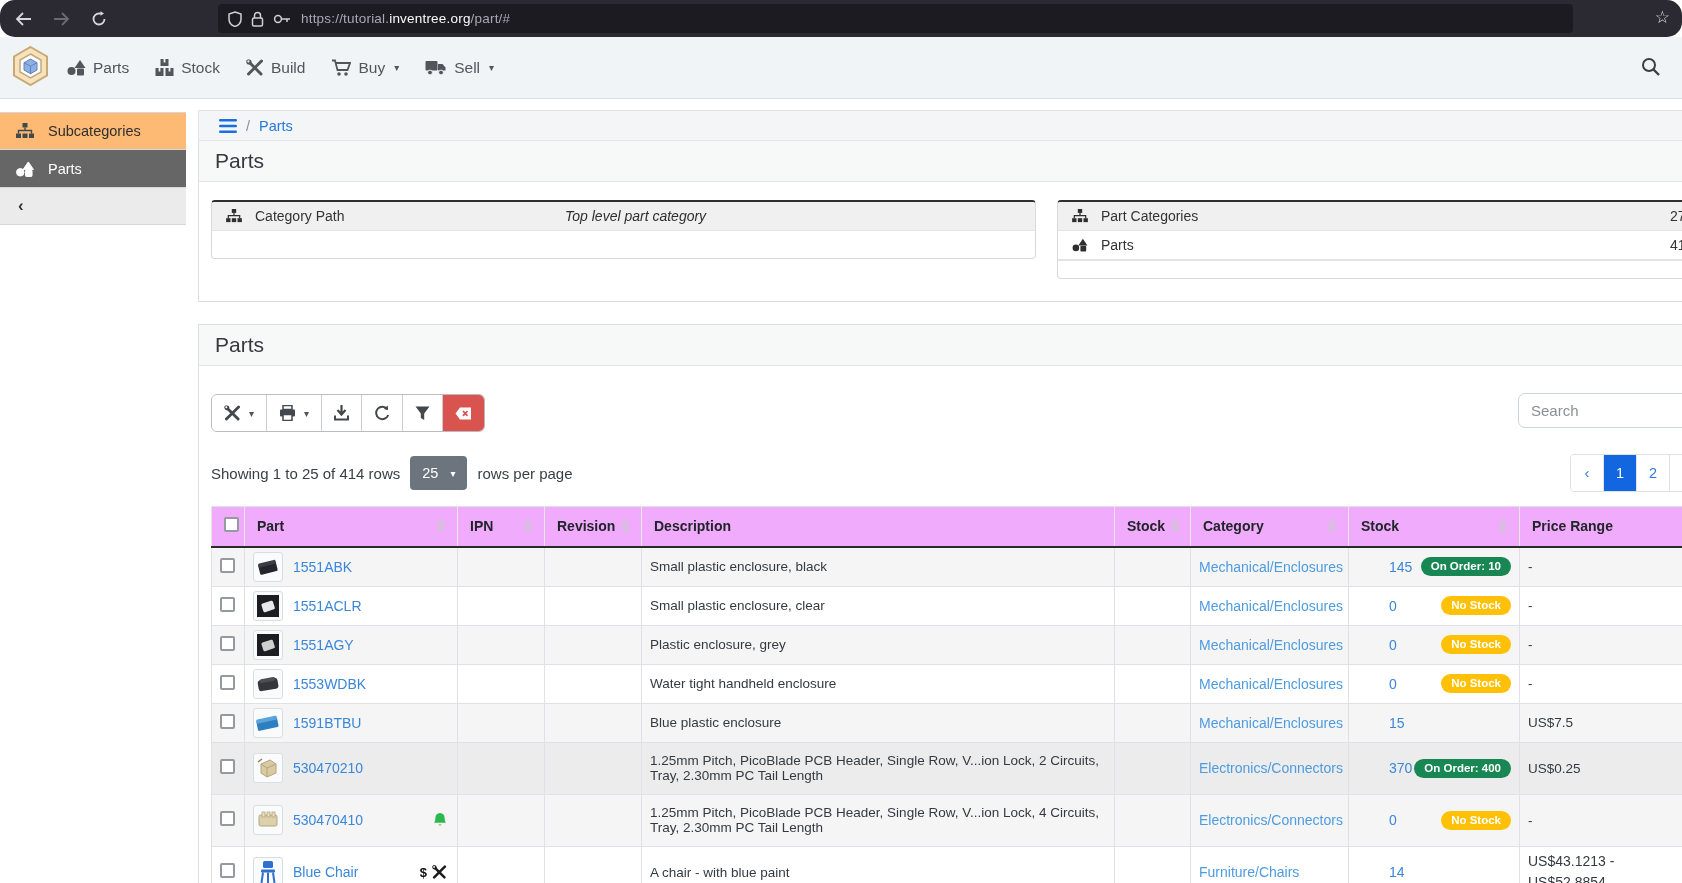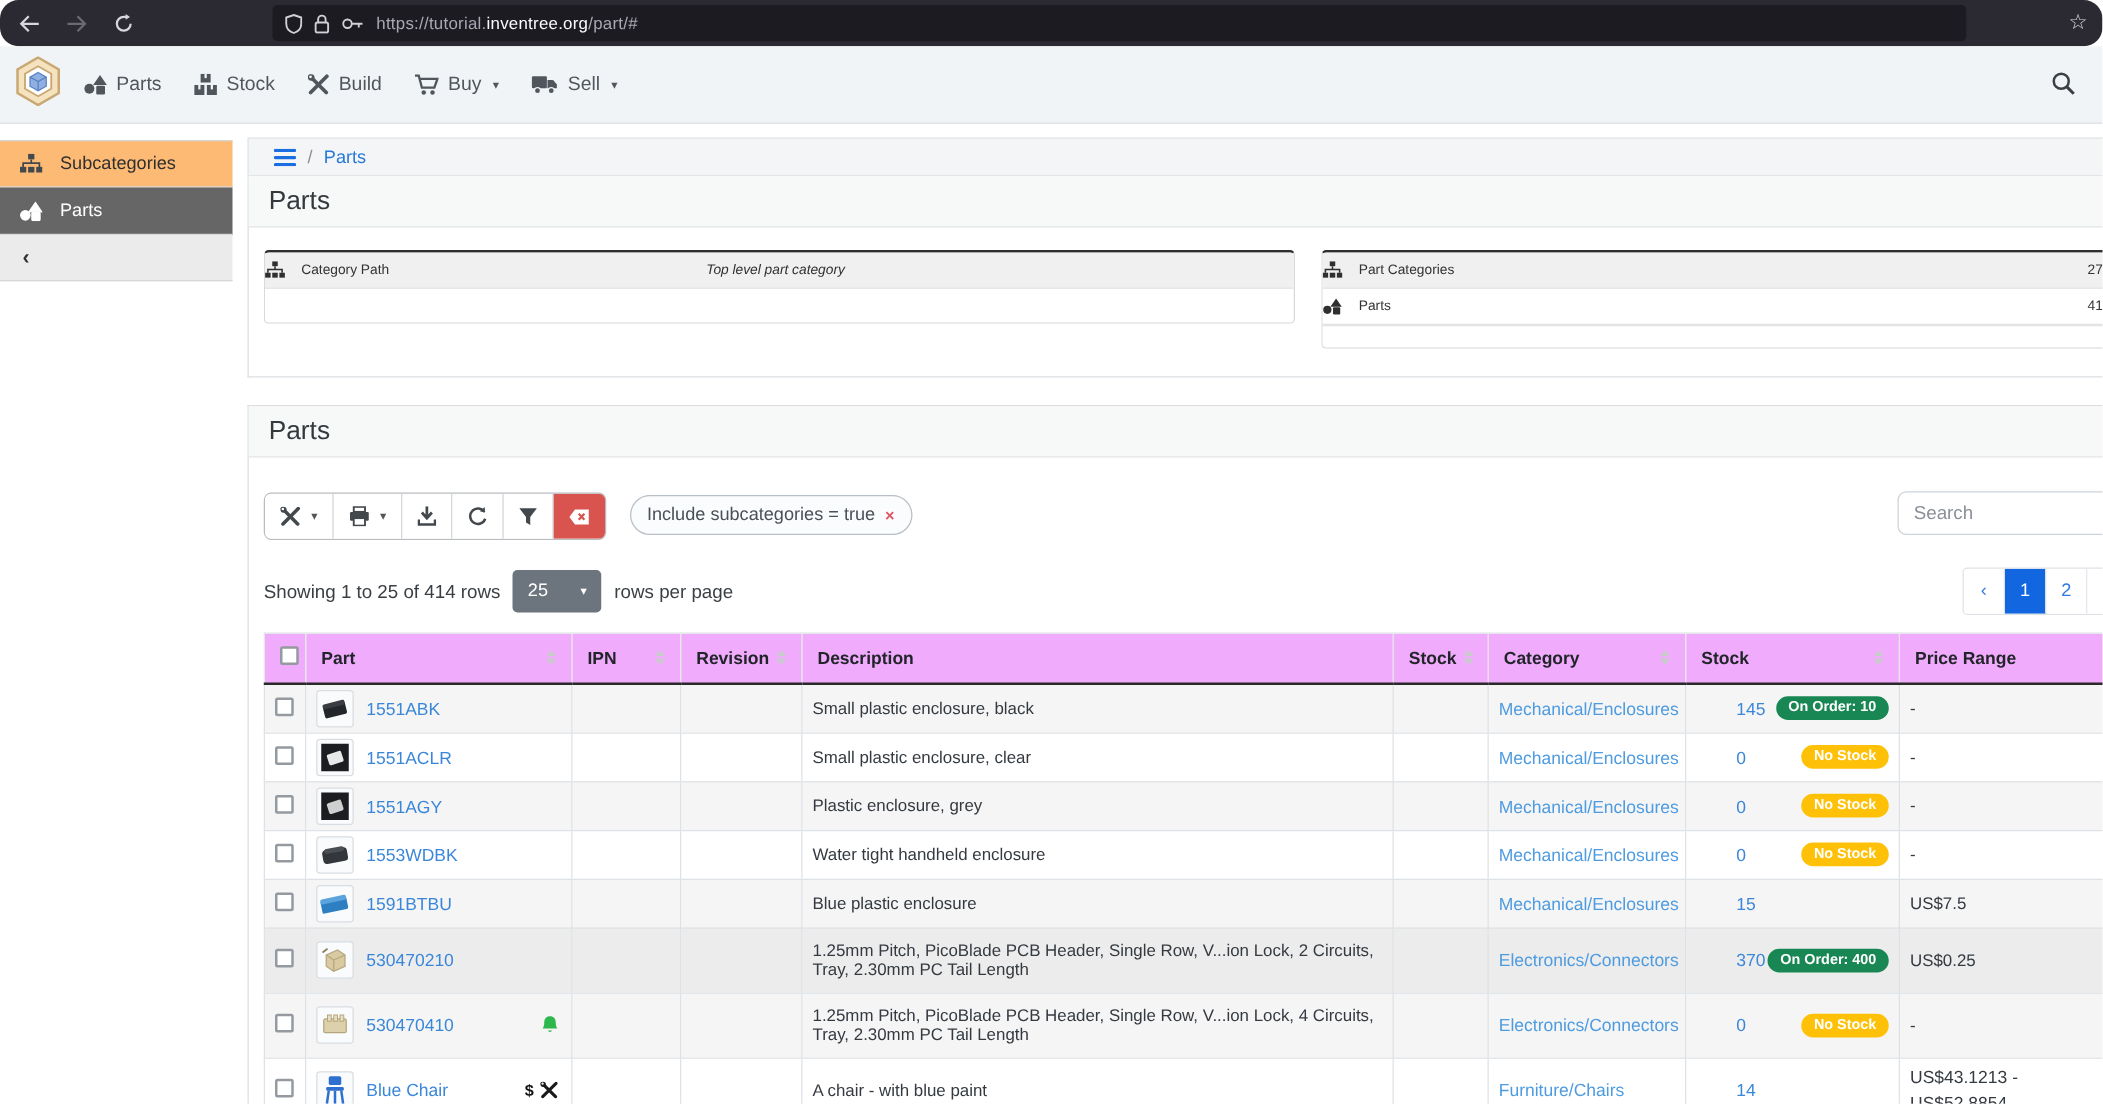--- a/index.html
+++ b/index.html
@@ -44,22 +44,22 @@
   .crumb-link { color:#2779d8; text-decoration:none; cursor:pointer; }
 
   .panel { border:1px solid #dcdfe2; border-top:none; background:#fff; }
   .panel-head { height:41px; background:#f7f8f8; border-bottom:1px solid #e3e5e7;
                 display:flex; align-items:center; padding-left:16px; font-size:21px; color:#34393d; }
   .panel1-body { height:119px; padding:18px 12px 0; position:relative; }
 
   .card { position:absolute; top:18px; border:1px solid #d9d9d9; border-top:2px solid #2f2f2f; border-radius:4px; overflow:hidden; background:#fff; }
   .card.left { left:12px;  width:825px; }
   .card.right { left:858px; width:740px; }
-  .card-row { height:29px; display:flex; align-items:center; gap:13px; 
-              border-bottom:1px solid #e3e3e3; font-size:11px; color:#333; position:relative; }
+  .card-row { height:29px; display:flex; align-items:center; gap:13px; padding-left:14px;
+              border-bottom:1px solid #e3e3e3; font-size:14px; color:#333; position:relative; }
   .card-row.gray { background:#f0f0f0; }
   .card-row:last-child { border-bottom:none; }
   .card-val-italic { position:absolute; left:353px; font-style:italic; color:#2f2f2f; }
   .card-val-num { position:absolute; left:612px; color:#333; }
   .card-empty { height:27px; }
   .card-foot { height:18px; border-top:1px solid #e3e3e3; }
 
   .panel2 { margin-top:22px; border:1px solid #dcdfe2; border-bottom:none; }
 
   .toolbar-row { position:relative; padding:28px 12px 0; height:66px; }
@@ -72,21 +72,21 @@
   .chip { display:inline-flex; align-items:center; gap:8px; height:32px; margin-left:14px; margin-top:2px;
           padding:0 13px; border:1px solid #b9bfc6; border-radius:16px; background:#fbfcfd;
           font-size:14.5px; color:#495057; vertical-align:top; }
   .chip .x { color:#e05563; font-weight:bold; cursor:pointer; font-size:13px; }
   .search-box { position:absolute; left:1319px; top:27px; width:205px; height:35px; border:1px solid #ced4da;
                 border-radius:7px; font-size:15px; color:#495057; padding:0 12px; background:#fff; }
   .search-box::placeholder { color:#8a9096; }
 
   .showing-row { position:relative; height:38px; margin-top:22px; padding-left:12px; display:flex; align-items:center; font-size:15px; color:#3a3f44; }
   .pgsize-btn { margin:0 10px; background:#6c757d; color:#fff; border:none; border-radius:4px;
-                height:34px; padding:0 12px; font-size:14.5px; display:inline-flex; align-items:center; gap:24px; cursor:pointer; }
+                height:34px; padding:0 12px; font-size:14.5px; display:inline-flex; align-items:center; gap:10px; cursor:pointer; }
   .pgsize-btn .caret { color:#fff; }
   .pagination { position:absolute; left:1371px; top:0; display:flex; border:1px solid #dee2e6; border-radius:4px; overflow:hidden; }
   .page-cell { min-width:33px; height:36px; display:flex; align-items:center; justify-content:center;
                font-size:14.5px; color:#3179e2; background:#fff; border-right:1px solid #dee2e6; cursor:pointer; padding:0 6px; }
   .page-cell:last-child { border-right:none; }
   .page-cell.active { background:#1266e0; color:#fff; }
 
   
   table.parts { width:1558px; margin:14px 0 0 12px; border-collapse:collapse; table-layout:fixed; }
   .parts th { height:40px; font-size:14px; color:#212529; text-align:left; padding:0 12px;
@@ -342,24 +342,20 @@
               </svg>
           </span>
           <span class="tbtn danger">
             <svg width="17" height="13" viewBox="0 0 17 13">
                 <path d="M5 0.5 H16 V12.5 H5 L0.5 6.5 Z" fill="#fff"></path>
                 <path d="M8 4 L12.5 8.8 M12.5 4 L8 8.8" stroke="#d9534f" stroke-width="1.8"></path>
               </svg>
           </span>
         </span>
 
-        <span class="chip">
-          <span>Include subcategories = true</span>
-          <span class="x">×</span>
-        </span>
 
         <input class="search-box" type="text" placeholder="Search" style="">
       </div>
 
       <div class="showing-row">
         <span>Showing 1 to 25 of 414 rows</span>
         <button class="pgsize-btn">
           <span>25</span>
             <span class="caret">▾</span>
         </button>

